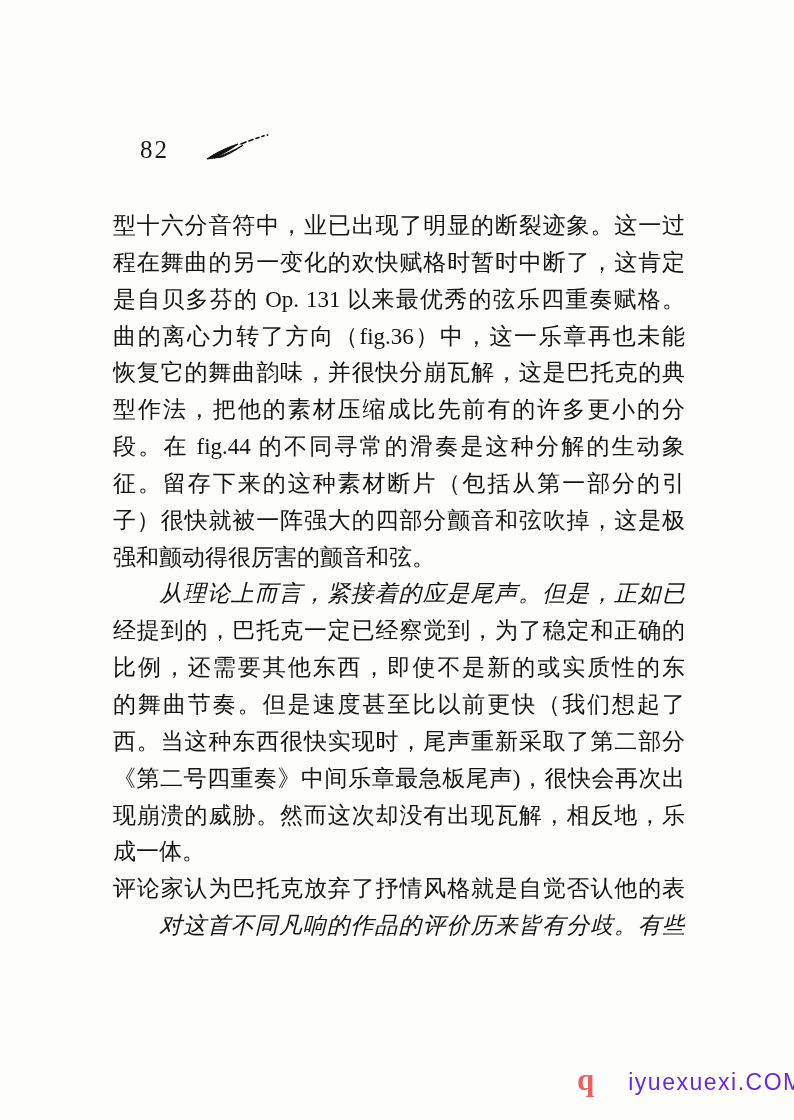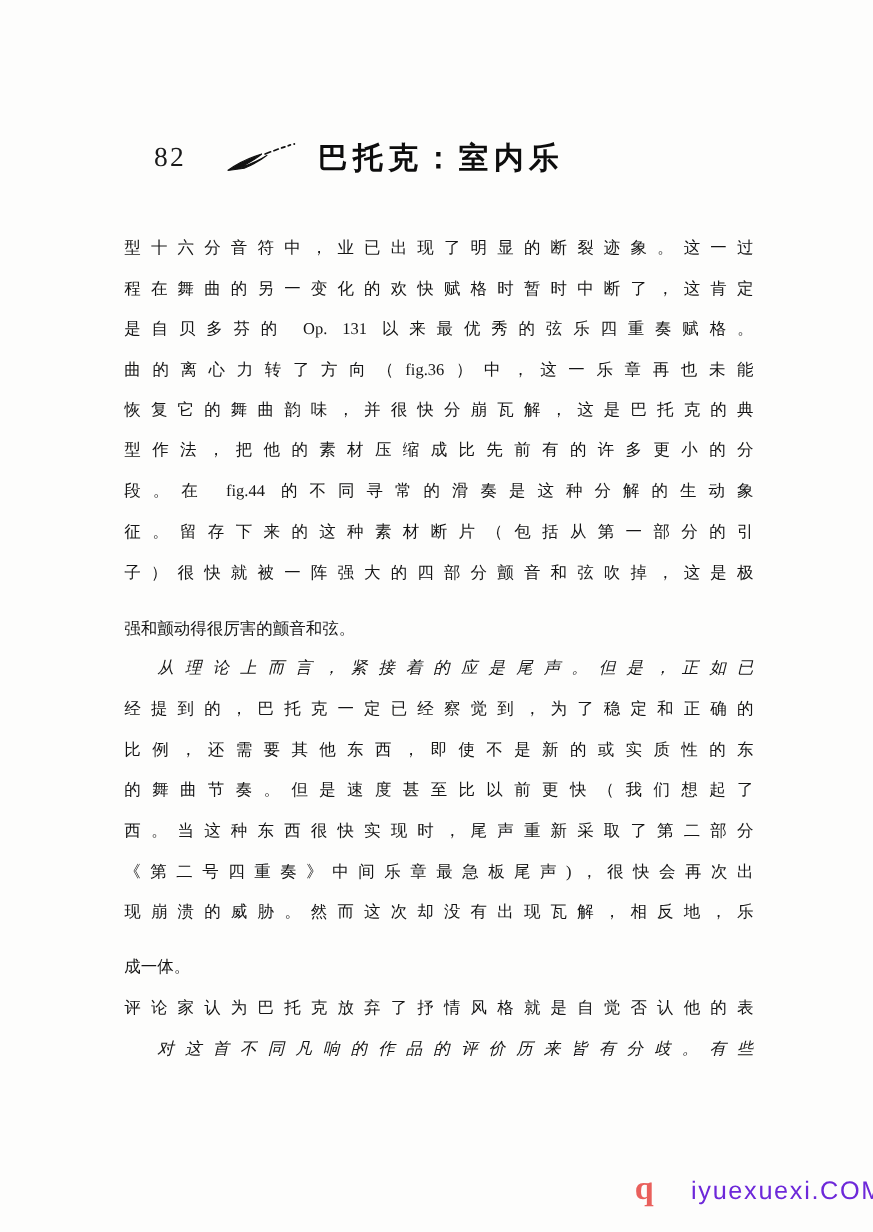--- a/index.html
+++ b/index.html
@@ -18,21 +18,21 @@
     color: #111111;
   }
   
   .header {
     position: absolute;
     left: 140px;
     top: 124px;
     width: 520px;
     height: 40px;
     display: flex;
-    align-items: center;
+    align-items: flex-end;
   }
   .page-number {
     font-size: 25px;
     letter-spacing: 2px;
     color: #1a1a1a;
   }
   .flourish {
     margin-left: 36px;
     width: 70px;
     height: 32px;
@@ -47,35 +47,34 @@
     font-family: "Liberation Serif", "DejaVu Serif", serif;
     transform: scaleY(1.02);
     white-space: nowrap;
   }
   
   .body-text {
     position: absolute;
     left: 113px;
     top: 208px;
     width: 572px;
-    font-size: 15px;
+    font-size: 23px;
     line-height: 36.85px;
     color: #151515;
   }
   .line {
     text-align: justify;
     text-align-last: justify;
     white-space: normal;
     overflow: hidden;
     height: 36.85px;
   }
   .line.short {
     text-align: right;
     text-align-last: left;
-    margin-top: 14px;
   }
   .line.indent {
     text-indent: 2em;
     font-style: italic;
   }
   
   .watermark {
     position: absolute;
     left: 577px;
     top: 1062px;
@@ -103,21 +102,20 @@
 
   <div class="header">
     <span class="page-number">82</span>
     <span class="flourish">
       <svg width="70" height="32" viewBox="0 0 70 32" xmlns="http://www.w3.org/2000/svg">
         <path d="M2,27 C9,22 20,16 33,12 C28,16 18,22 9,26 C19,23 30,18 38,13 C33,17 24,22 17,25 Z" fill="#111" stroke="#111" stroke-width="1"></path>
         <path d="M36,12 l5,-2 M44,9 l4,-1.5 M51,6.5 l3,-1 M57,4.5 l2,-0.8" stroke="#111" stroke-width="1.6" stroke-linecap="round" fill="none"></path>
         <circle cx="62.5" cy="3" r="0.9" fill="#111"></circle>
       </svg>
     </span>
-    <span class="running-title">巴托克：室内乐</span>
   </div>
 
   <div class="body-text">
     <div class="line">型十六分音符中，业已出现了明显的断裂迹象。这一过</div>
     <div class="line">程在舞曲的另一变化的欢快赋格时暂时中断了，这肯定</div>
     <div class="line">是自贝多芬的 Op. 131 以来最优秀的弦乐四重奏赋格。</div>
     <div class="line">曲的离心力转了方向（fig.36）中，这一乐章再也未能</div>
     <div class="line">恢复它的舞曲韵味，并很快分崩瓦解，这是巴托克的典</div>
     <div class="line">型作法，把他的素材压缩成比先前有的许多更小的分</div>
     <div class="line">段。在 fig.44 的不同寻常的滑奏是这种分解的生动象</div>

